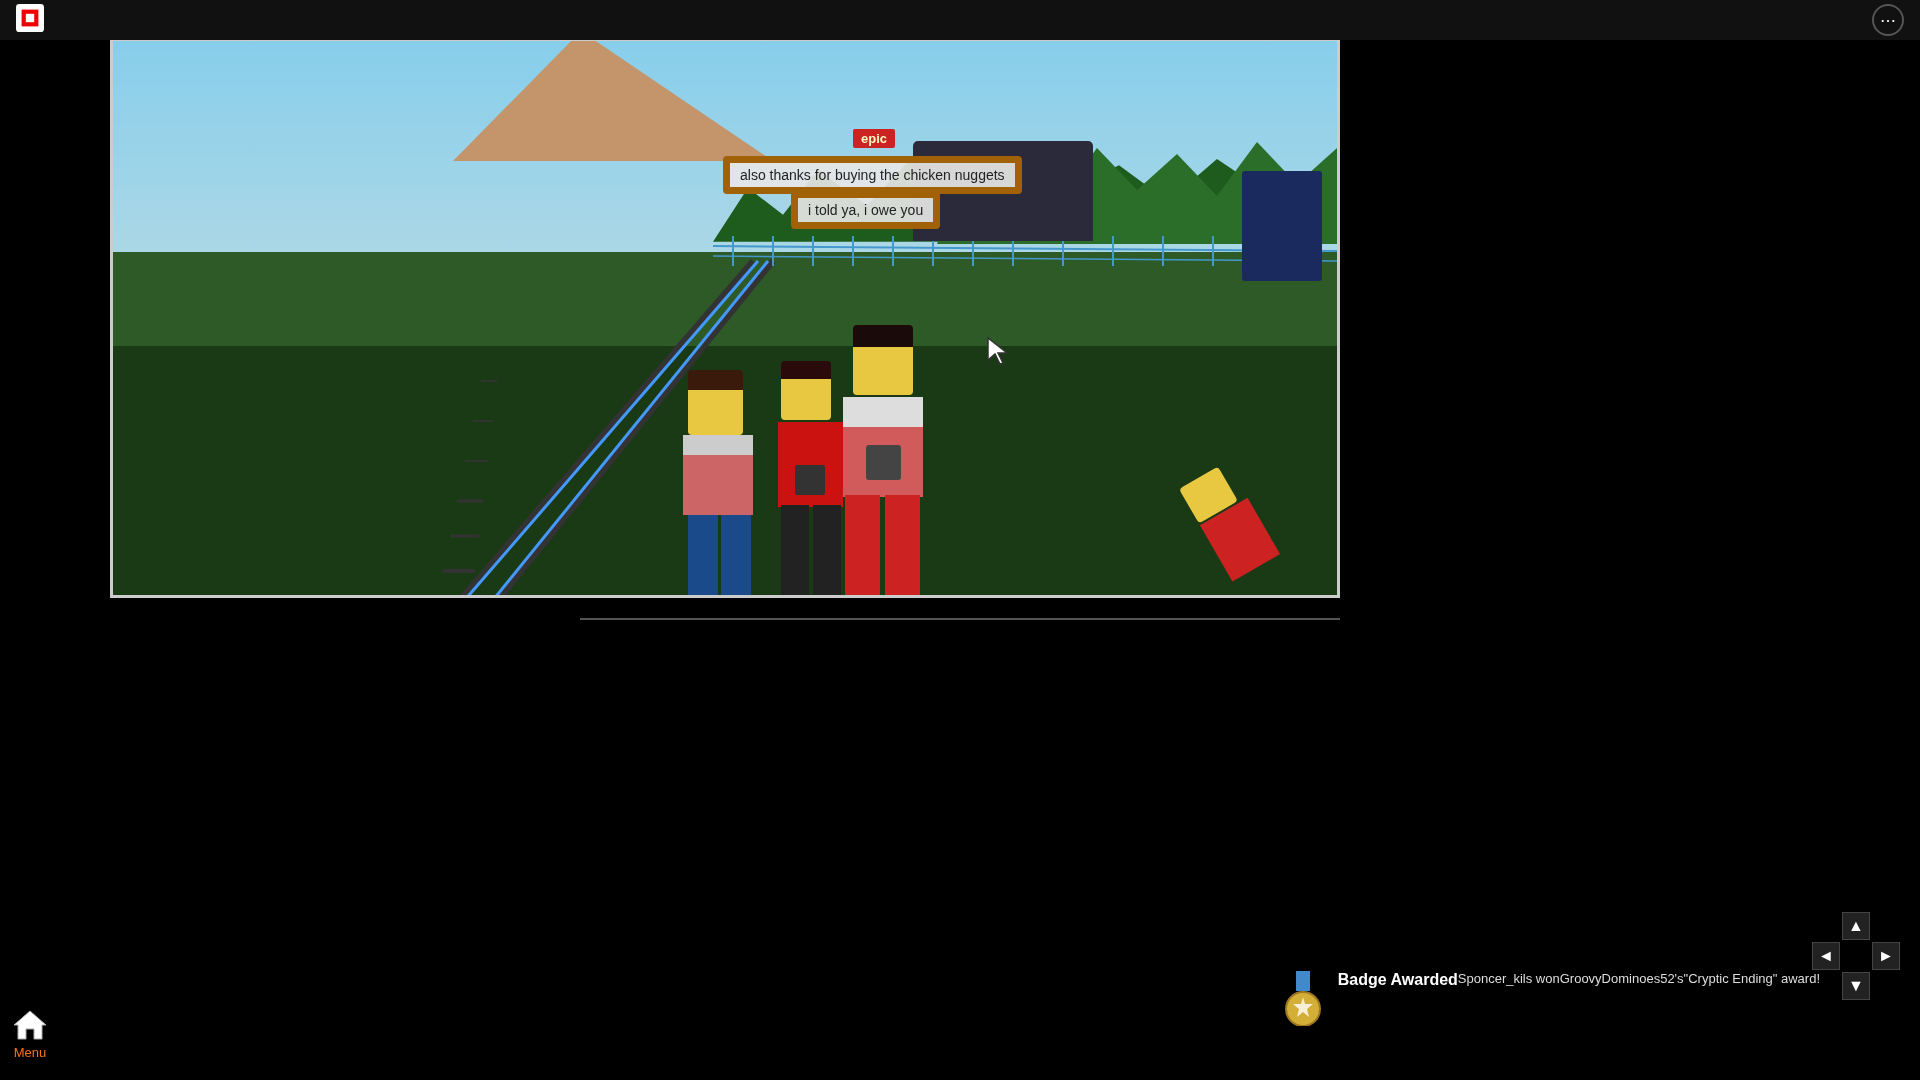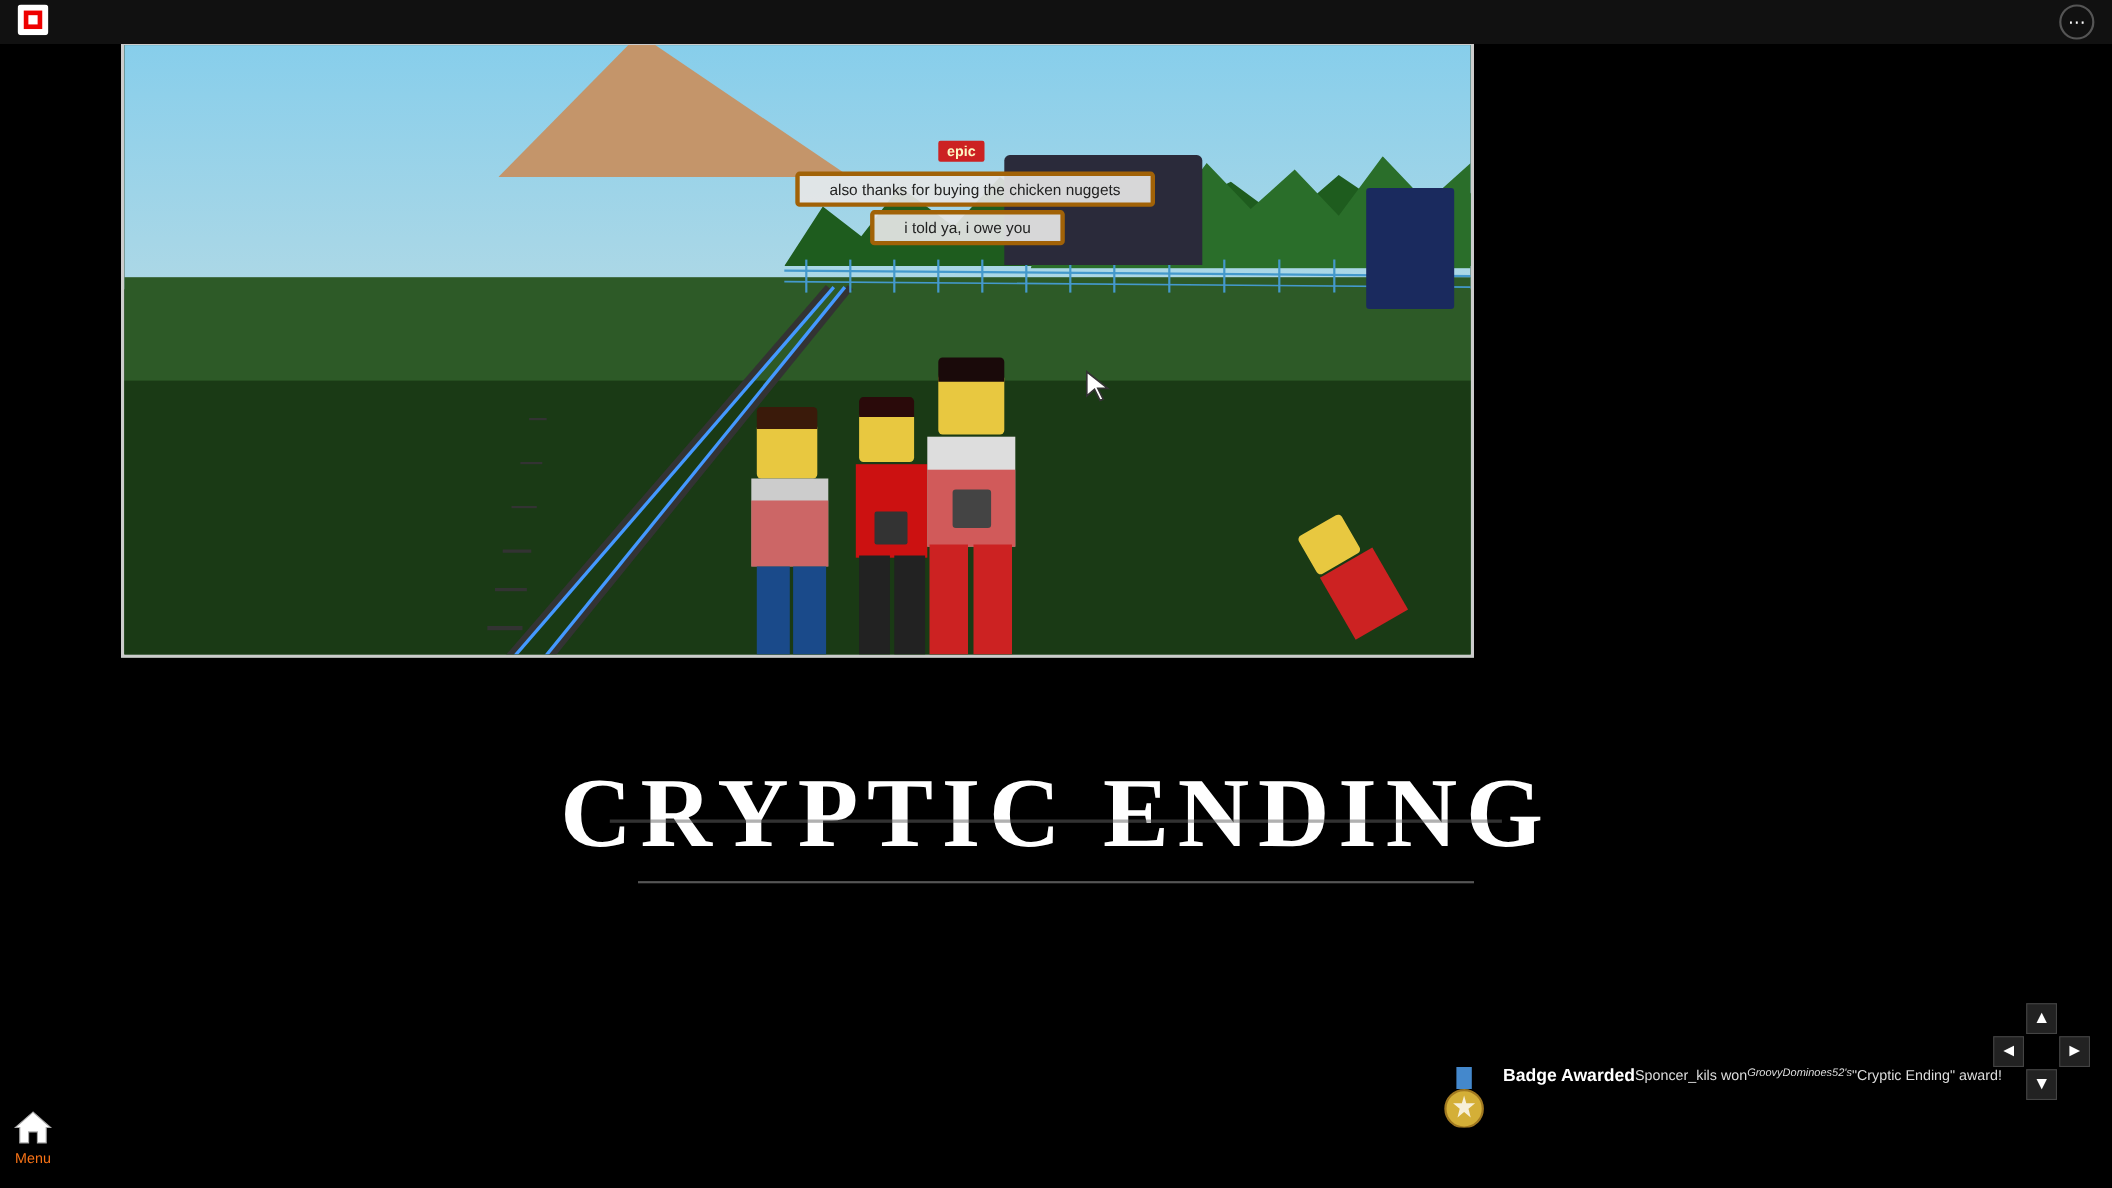--- a/index.html
+++ b/index.html
@@ -85,23 +85,23 @@
     #rail-svg {
       position: absolute;
       top: 0; left: 0;
       width: 100%; height: 100%;
     }
 
     
     .chat-bubble {
       position: absolute;
       background: rgba(230, 230, 230, 0.92);
-      border: 4px solid #a16207;
+      border: 7px solid #a16207;
       border-radius: 4px;
-      padding: 4px 27px;
+      padding: 4px 10px;
       font-size: 14px;
       color: #222;
       white-space: nowrap;
     }
 
     #bubble-epic {
       top: 88px;
       left: 740px;
       background: transparent;
     }
@@ -213,23 +213,22 @@
       font-weight: bold;
       color: #fff;
     }
 
     #badge-winner {
       font-size: 13px;
       color: #ddd;
     }
 
     #badge-name {
-      font-size: 10px;
+      font-size: 13px;
       color: #ddd;
-      font-style: italic;
     }
 
     
     #zoom-controls {
       position: absolute;
       bottom: 80px;
       right: 20px;
       display: flex;
       flex-direction: column;
       gap: 2px;
@@ -386,21 +385,20 @@
   </div>
 
   <div id="cursor">
     <svg width="30" height="30" viewBox="0 0 30 30" xmlns="http://www.w3.org/2000/svg">
       <polygon points="5,2 5,24 12,18 17,28 20,27 15,17 24,17" fill="white" stroke="#333" stroke-width="1.5"></polygon>
     </svg>
   </div>
 </div>
 
 <div id="bottom-area">
-  <div id="game-title">CRYPTIC ENDING</div>
   <div id="title-underline"></div>
 </div>
 
 <div id="menu-btn">
   <div id="home-icon-wrap">
     <svg width="36" height="32" viewBox="0 0 36 32" xmlns="http://www.w3.org/2000/svg">
       <polygon points="18,2 2,16 6,16 6,30 14,30 14,20 22,20 22,30 30,30 30,16 34,16" fill="#fff" stroke="#aaa" stroke-width="1"></polygon>
     </svg>
   </div>
   <span id="menu-label">Menu</span>

